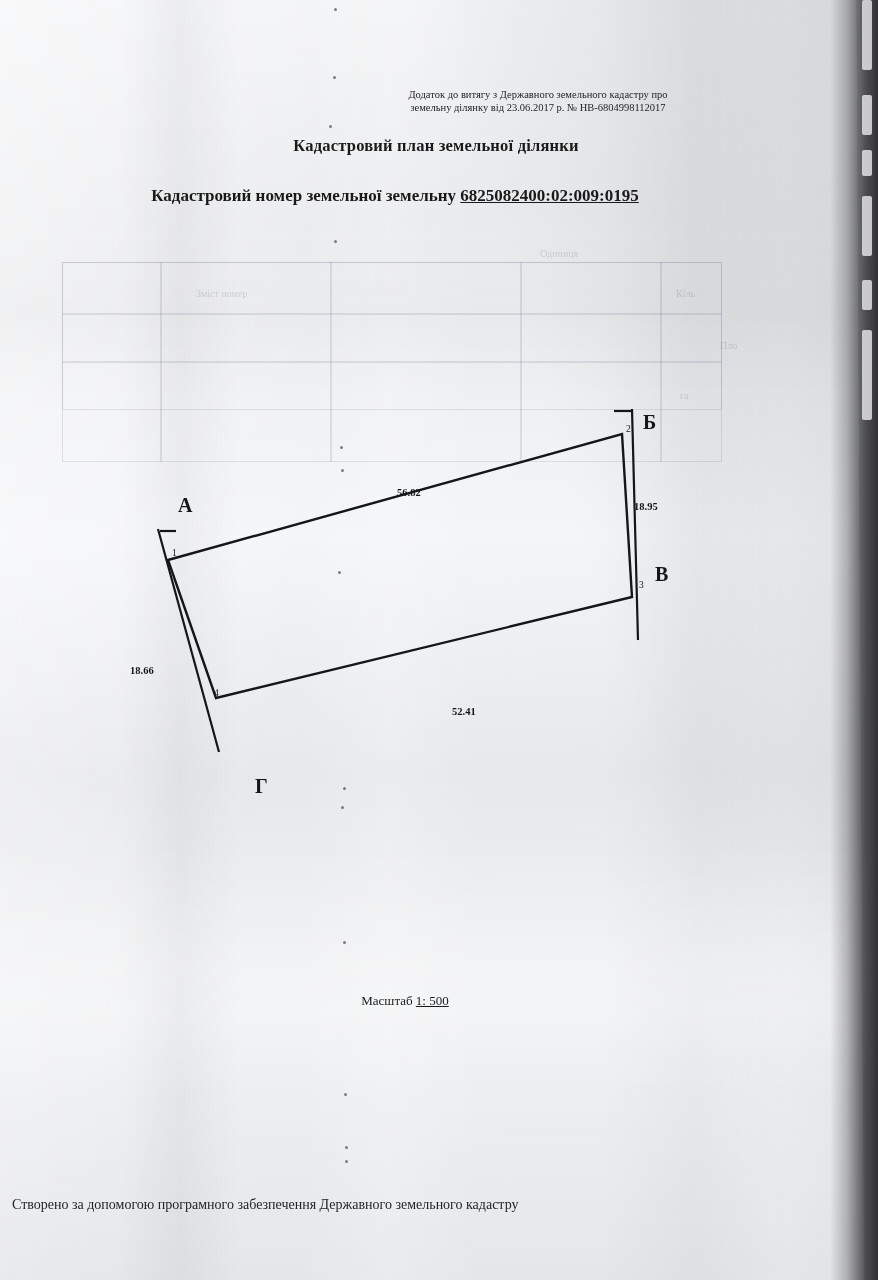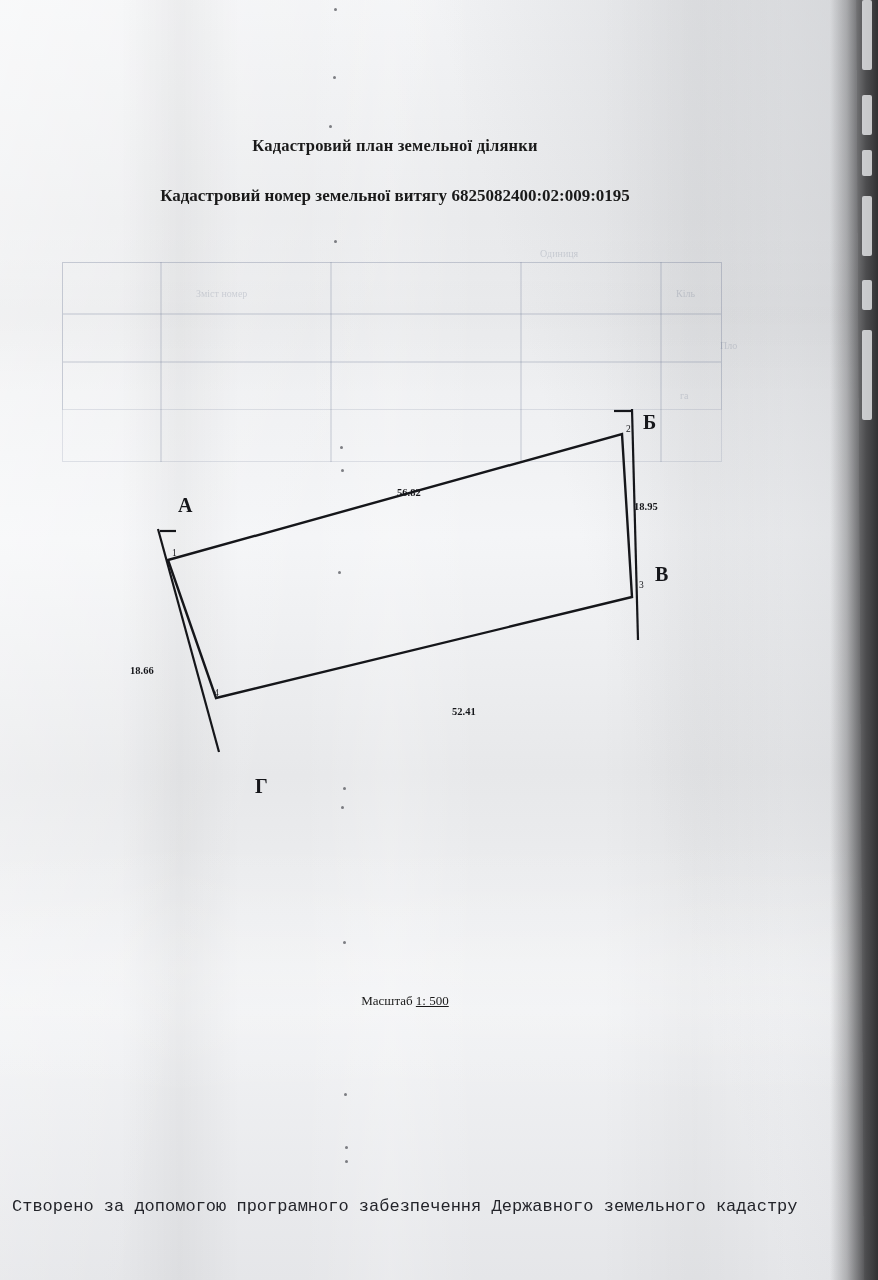--- a/index.html
+++ b/index.html
@@ -90,47 +90,48 @@
     color: #23242a;
   }
   .title {
     position: absolute;
     left: 0; top: 136px;
     width: 790px;
     text-align: center;
     font-size: 16.5px;
     font-weight: bold;
     letter-spacing: .2px;
+    padding-left: 41px;
   }
   .cad-line {
     position: absolute;
     left: 0; top: 186px;
     width: 790px;
     text-align: center;
     font-size: 17px;
     font-weight: bold;
   }
   .cad-line .num {
+    text-decoration: underline;
     font-weight: bold;
   }
   .scale {
     position: absolute;
     left: 0; top: 993px;
     width: 810px;
     text-align: center;
     font-size: 13px;
   }
   .scale .val { text-decoration: underline; }
   .footer {
     position: absolute;
     left: 12px;
     top: 1197px;
-    font-size: 17px;
+    font-size: 14px;
     color: #23242a;
-    font-family: Liberation Mono, monospace;
   }
 
   
   svg.plot {
     position: absolute;
     left: 0; top: 0;
     width: 878px;
     height: 1280px;
     overflow: visible;
   }
@@ -195,25 +196,26 @@
   <div class="dot" style="left:340px; top:446px;"></div>
   <div class="dot" style="left:341px; top:469px;"></div>
   <div class="dot" style="left:338px; top:571px;"></div>
   <div class="dot" style="left:343px; top:787px;"></div>
   <div class="dot" style="left:341px; top:806px;"></div>
   <div class="dot" style="left:343px; top:941px;"></div>
   <div class="dot" style="left:344px; top:1093px;"></div>
   <div class="dot" style="left:345px; top:1146px;"></div>
   <div class="dot" style="left:345px; top:1160px;"></div>
 
+  <div class="hdr-note">Додаток до витягу з Державного земельного кадастру про земельну ділянку від 23.06.2017 р. № НВ-6804998112017</div>
 
   <div class="title">Кадастровий план земельної ділянки</div>
 
   <div class="cad-line">
-    <span>Кадастровий номер земельної витягу</span>
+    <span>Кадастровий номер земельної земельну</span>
     <span class="num">6825082400:02:009:0195</span>
   </div>
 
   <svg class="plot" viewBox="0 0 878 1280">
 
     <polygon points="168,560 622,434 632,597 216,698" fill="none" stroke-width="2.4" stroke-linejoin="miter"></polygon>
 
     <line x1="160" y1="531" x2="176" y2="531" stroke-width="2.2"></line>
     <line x1="614" y1="411" x2="632" y2="411" stroke-width="2.2"></line>
     <line x1="632" y1="409" x2="638" y2="640" stroke-width="2.2"></line>

